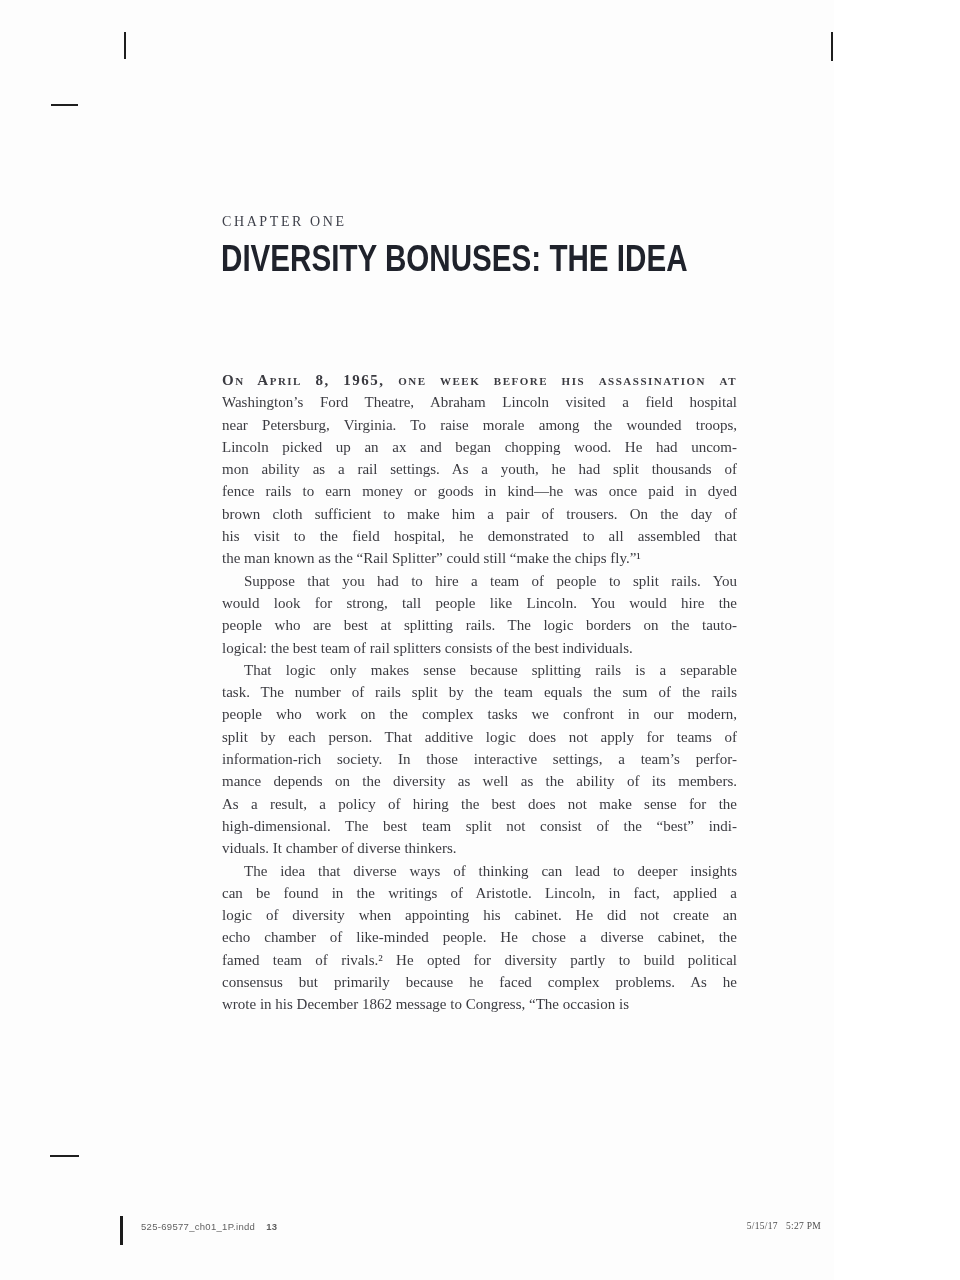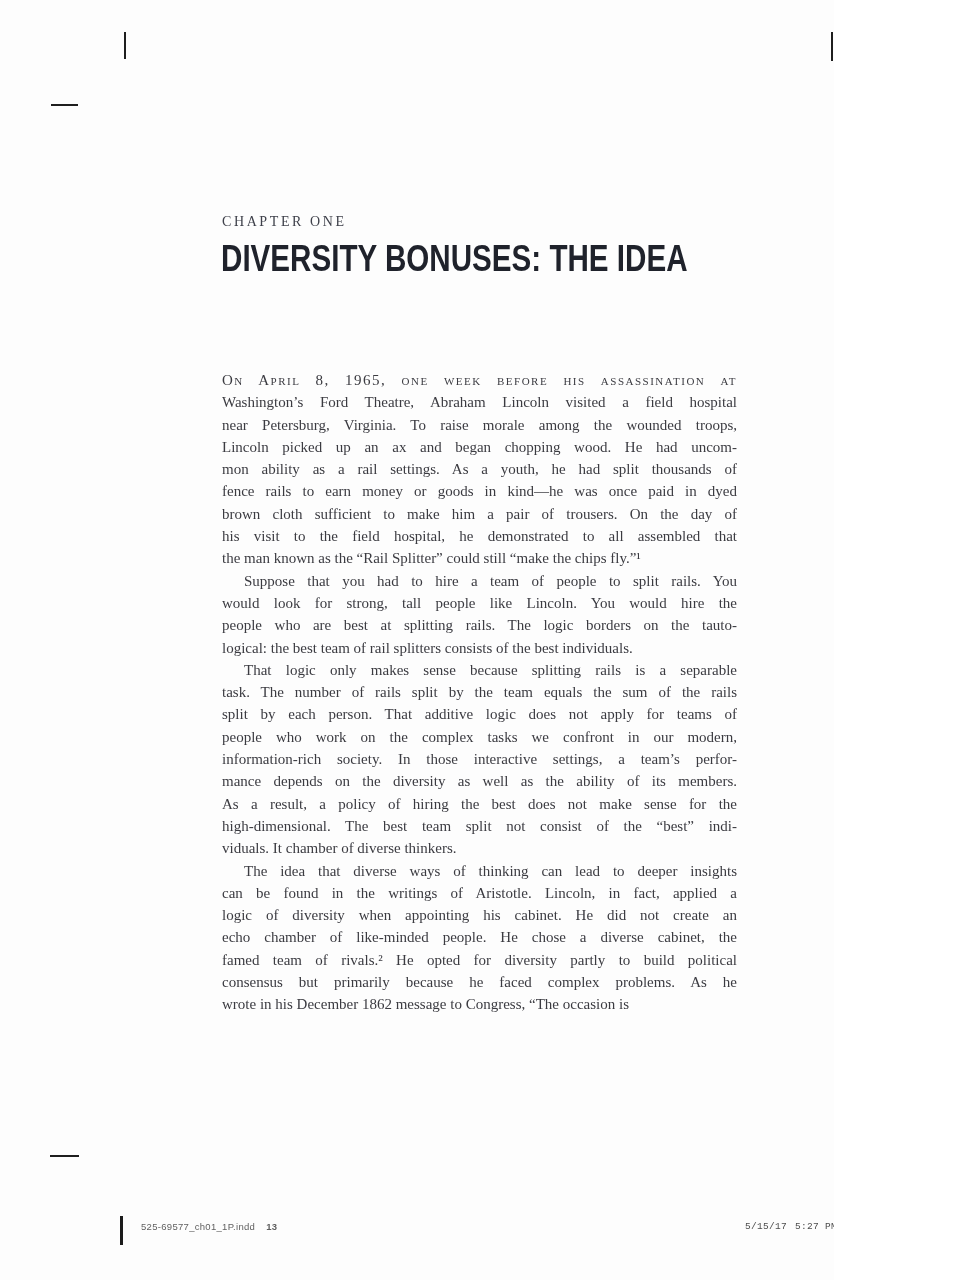--- a/index.html
+++ b/index.html
@@ -35,38 +35,38 @@
     white-space: nowrap; letter-spacing: 0px;
   }
 
   .body-text {
     position: absolute; left: 222px; top: 369px; width: 515px;
     font-size: 15px; line-height: 22.3px; color: #3b3b41;
   }
   .line { text-align: justify; text-align-last: justify; }
   .line.last { text-align-last: left; }
   .para.indent .line:first-child { text-indent: 22px; }
-  .line.lead { font-variant: small-caps; letter-spacing: 1.5px; }
+  .line.lead { font-variant: small-caps; letter-spacing: 1.5px; font-weight: bold; }
 
   .margin-marks {
     position: absolute; left: 853px; top: 977px;
     font-size: 15px; line-height: 25.8px; color: #38383c;
     white-space: nowrap;
   }
 
   .footer-left {
     position: absolute; left: 141px; top: 1221px;
     font-family: "Liberation Sans", sans-serif;
     font-size: 9.5px; color: #5f5f5f; letter-spacing: 0.3px;
   }
   .footer-left .pagenum { margin-left: 11px; font-weight: bold; }
   .footer-right {
-    position: absolute; left: 700px; top: 1221px; width: 137px;
+    position: absolute; left: 684px; top: 1221px; width: 137px;
     text-align: right;
-    font-family: Liberation Mono, monospace;
+    font-family: Liberation Serif, serif;
     font-size: 9.5px; color: #4c4c4c; letter-spacing: 0.3px;
   }
   .footer-right .time { margin-left: 8px; }
 </style>
 </head>
 <body>
 
 <div class="page">
 
   <div class="crop tl-v"></div>
@@ -95,22 +95,22 @@
       </div>
       <div class="para indent">
         <div class="line">Suppose that you had to hire a team of people to split rails. You</div>
         <div class="line">would look for strong, tall people like Lincoln. You would hire the</div>
         <div class="line">people who are best at splitting rails. The logic borders on the tauto-</div>
         <div class="line last">logical: the best team of rail splitters consists of the best individuals.</div>
       </div>
       <div class="para indent">
         <div class="line">That logic only makes sense because splitting rails is a separable</div>
         <div class="line">task. The number of rails split by the team equals the sum of the rails</div>
+        <div class="line">people who work on the complex tasks we confront in our modern,</div>
         <div class="line">split by each person. That additive logic does not apply for teams of</div>
-        <div class="line">people who work on the complex tasks we confront in our modern,</div>
         <div class="line">information-rich society. In those interactive settings, a team’s perfor-</div>
         <div class="line">mance depends on the diversity as well as the ability of its members.</div>
         <div class="line">As a result, a policy of hiring the best does not make sense for the</div>
         <div class="line">high-dimensional. The best team split not consist of the “best” indi-</div>
         <div class="line last">viduals. It chamber of diverse thinkers.</div>
       </div>
       <div class="para indent">
         <div class="line">The idea that diverse ways of thinking can lead to deeper insights</div>
         <div class="line">can be found in the writings of Aristotle. Lincoln, in fact, applied a</div>
         <div class="line">logic of diversity when appointing his cabinet. He did not create an</div>

